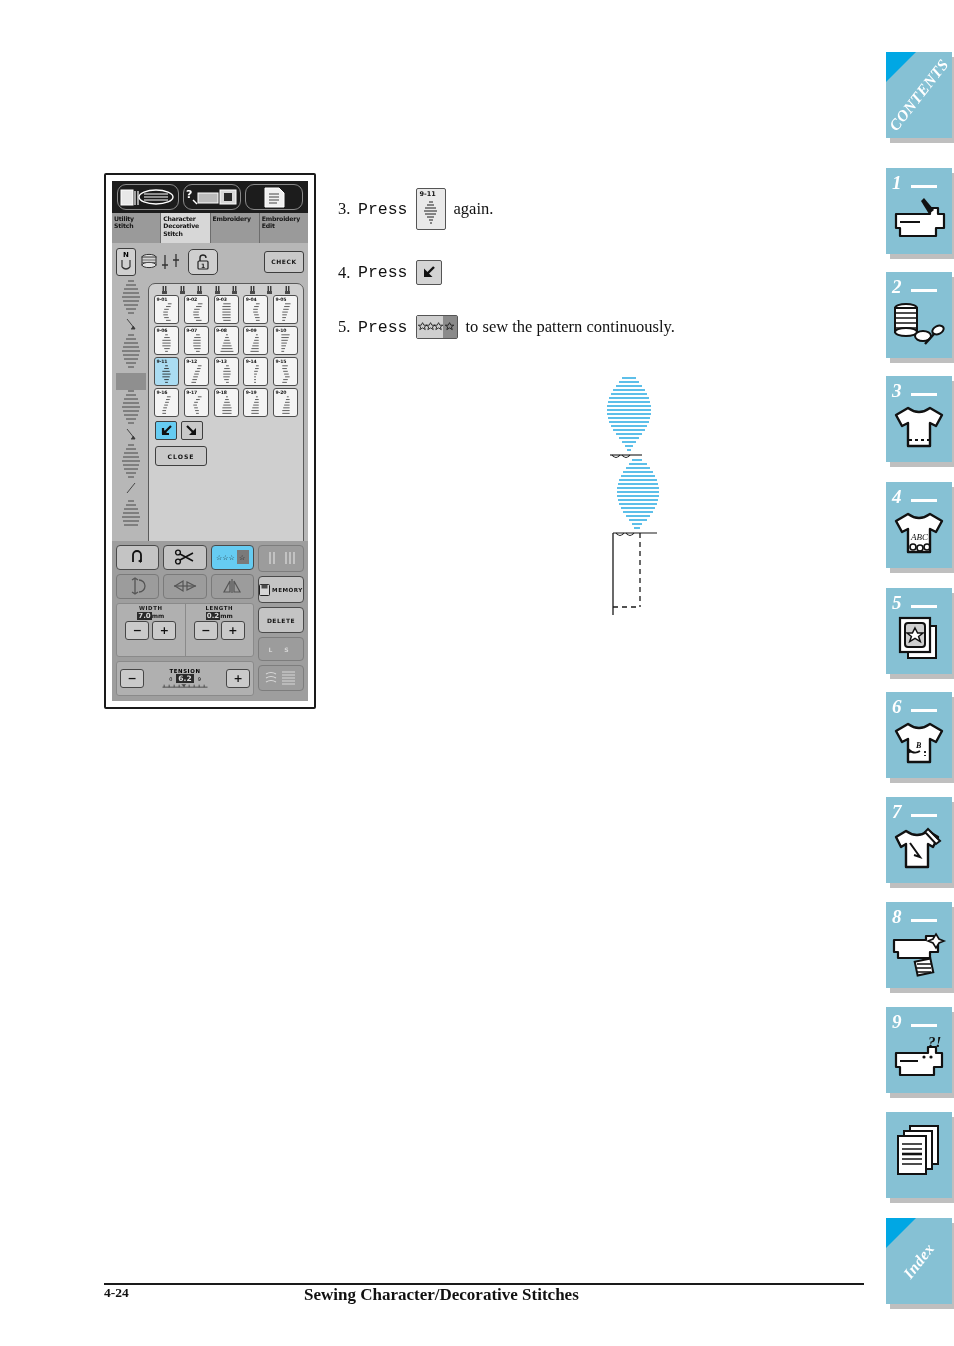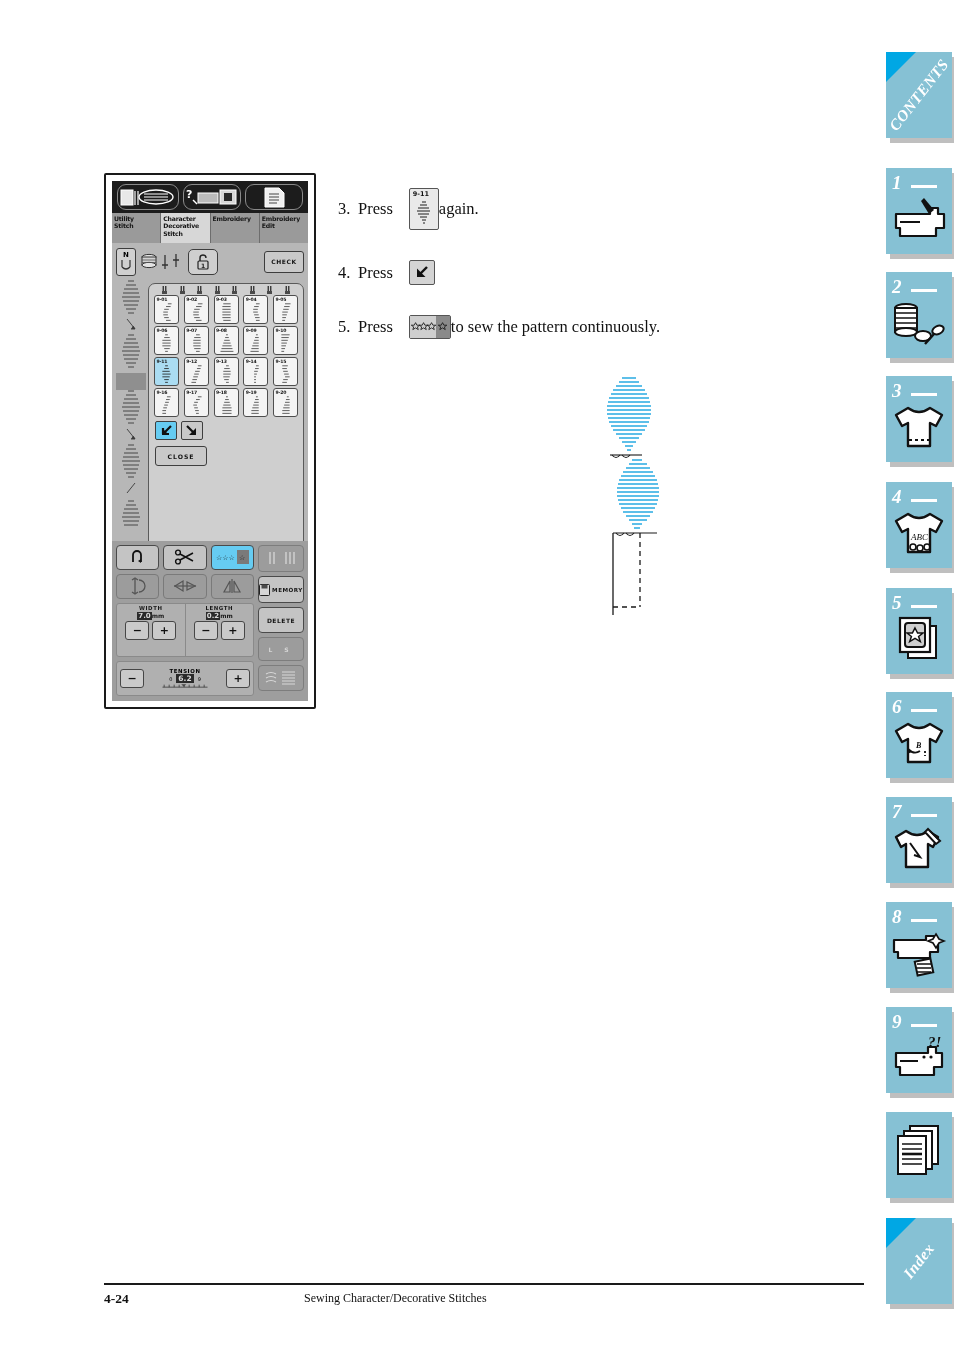--- a/index.html
+++ b/index.html
@@ -182,22 +182,22 @@
   .rbtn.sp { height:26px; }
   .rbtn.needles { height:27px; }
 
   
   .steps { position:absolute; left:338px; top:188px; width:520px; }
   .step {
     display:flex; align-items:center;
     font-size:16.5px; color:#111; margin-bottom:30px;
   }
   .step .n { width:20px; flex:none; }
-  .step .t1 { margin-right:16px; }
-  .step .t2 { margin-left:0;text-align:center; }
+  .step .t1 { margin-right:8px;font-family:Liberation Mono, monospace; }
+  .step .t2 { margin-left:8px;text-align:center; }
 
   .btn-inline {
     display:inline-flex; flex-direction:column; align-items:center;
     background:#e6e6e6; border:1px solid #555; border-radius:2px;
     vertical-align:middle;
   }
   .btn-911 { width:30px; height:42px; position:relative; background:#e9e9e9; }
   .btn-911 .num {
     font-family:"DejaVu Sans", sans-serif; font-size:6.5px; font-weight:bold;
     position:absolute; top:1px; left:3px;
@@ -206,23 +206,23 @@
     display:flex; align-items:center; justify-content:center; }
   .btn-star { width:42px; height:24px; background:#cfcfcf;
     display:flex; align-items:center; }
 
   
   #illus { position:absolute; left:560px; top:372px; width:170px; height:262px; }
 
   
   #footer { position:absolute; left:104px; top:1283px; width:760px; }
   #footer .rule { border-top:2px solid #1a1a1a; width:100%; }
-  #footer .frow { display:flex; padding-top:6px; }
+  #footer .frow { display:flex; }
   #footer .pnum { width:200px; font-size:13.5px; font-weight:bold; color:#111; }
-  #footer .ftitle { font-size:12px; font-weight:normal; color:#111; }
+  #footer .ftitle { font-size:17px; font-weight:bold; color:#111; }
 
   
   #sidebar { position:absolute; left:886px; top:0; width:68px; height:1346px; }
   .tab {
     position:absolute; left:0; width:66px; height:86px;
     background:#86c1d4;
     box-shadow:4px 5px 0 0 #bfbfbf;
   }
   .tab .tnum {
     position:absolute; left:6px; top:4px;

